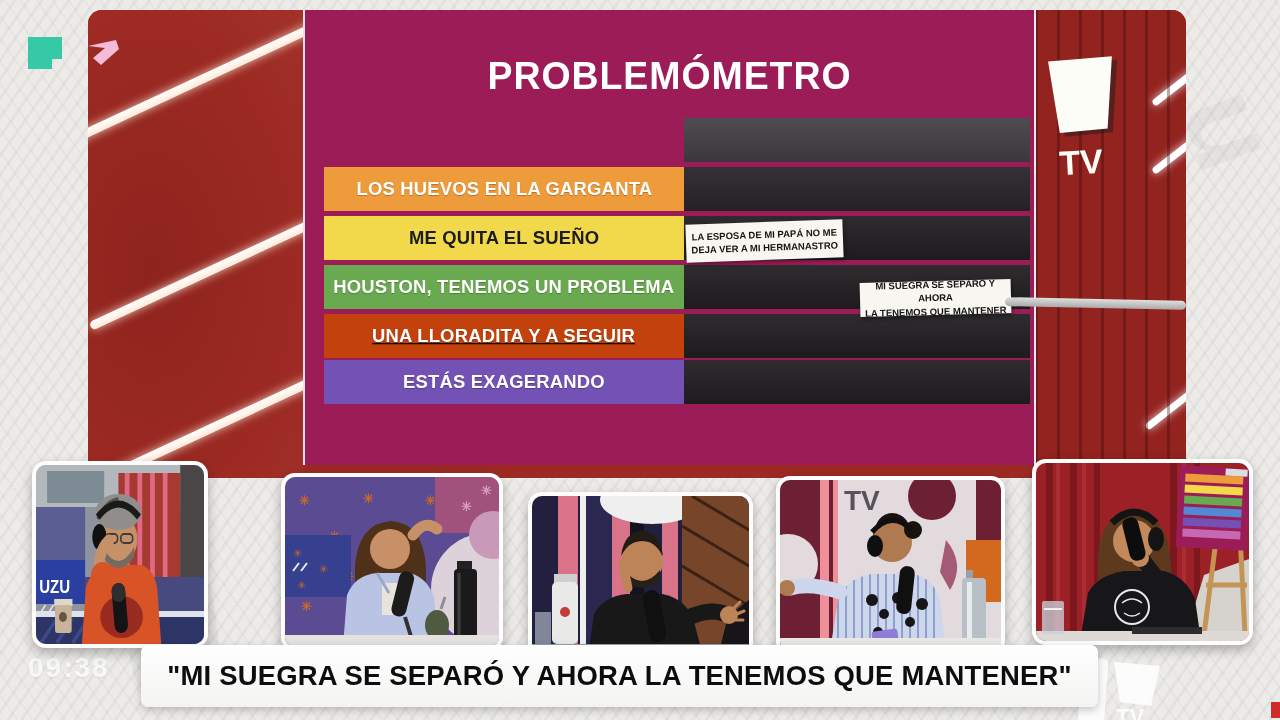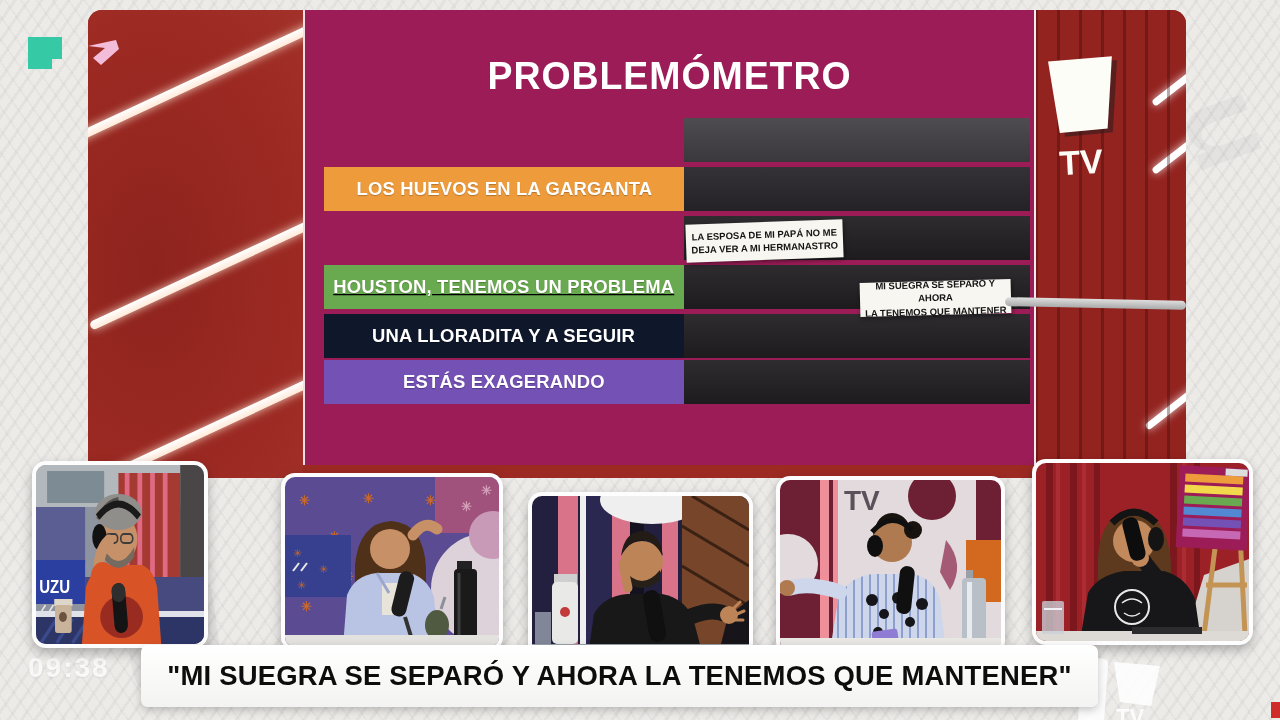--- a/index.html
+++ b/index.html
@@ -110,30 +110,33 @@
       <div class="row" style="top:108px">
           <div class="track"></div>
       </div>
       <div class="row" style="top:157px">
         <div class="bar" style="background: rgb(238, 155, 60); align-items: center;">
           <span class="bar-label">LOS HUEVOS EN LA GARGANTA</span>
         </div>
           <div class="track"></div>
       </div>
       <div class="row" style="top:206px">
+        <div class="bar" style="background: rgb(242, 217, 76);">
+          <span class="bar-label" style="color:#1c1c1c;text-shadow:none">ME QUITA EL SUEÑO</span>
+        </div>
           <div class="track"></div>
       </div>
       <div class="row" style="top:255px">
-        <div class="bar" style="background: rgb(105, 169, 80); text-decoration: underline;">
+        <div class="bar" style="background: rgb(105, 169, 80);">
           <span class="bar-label">HOUSTON, TENEMOS UN PROBLEMA</span>
         </div>
           <div class="track"></div>
       </div>
       <div class="row" style="top:304px">
-        <div class="bar" style="background: #0f172a;">
+        <div class="bar" style="background: #c2410c; text-decoration: underline;">
           <span class="bar-label">UNA LLORADITA Y A SEGUIR</span>
         </div>
           <div class="track"></div>
       </div>
       <div class="row" style="top:350px">
         <div class="bar" style="background: rgb(116, 81, 181);">
           <span class="bar-label">ESTÁS EXAGERANDO</span>
         </div>
           <div class="track"></div>
       </div>

